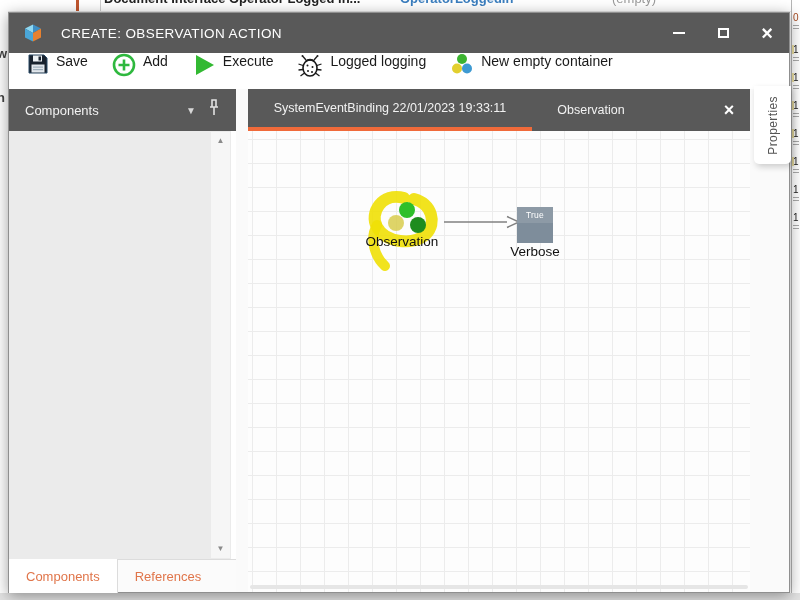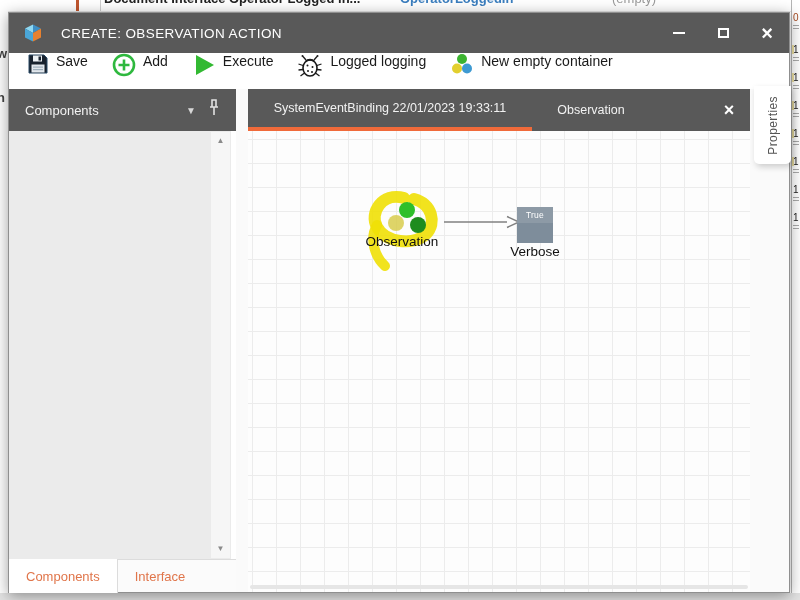--- a/index.html
+++ b/index.html
@@ -258,21 +258,21 @@
           <div class="lp-scroll">
             <span class="arr up">▲</span>
             <span class="arr down">▼</span>
           </div>
         </div>
         <div class="lp-tabs">
           <div class="lp-tab active">
             <span>Components</span>
           </div>
           <div class="lp-tab">
-            <span>Interface</span>
+            <span>References</span>
           </div>
         </div>
       </div>
 
       <div class="canvas-wrap">
         <div class="doc-tabbar">
           <div class="doc-tab active">
             <span>SystemEventBinding 22/01/2023 19:33:11</span>
           </div>
           <div class="doc-tab plain">

